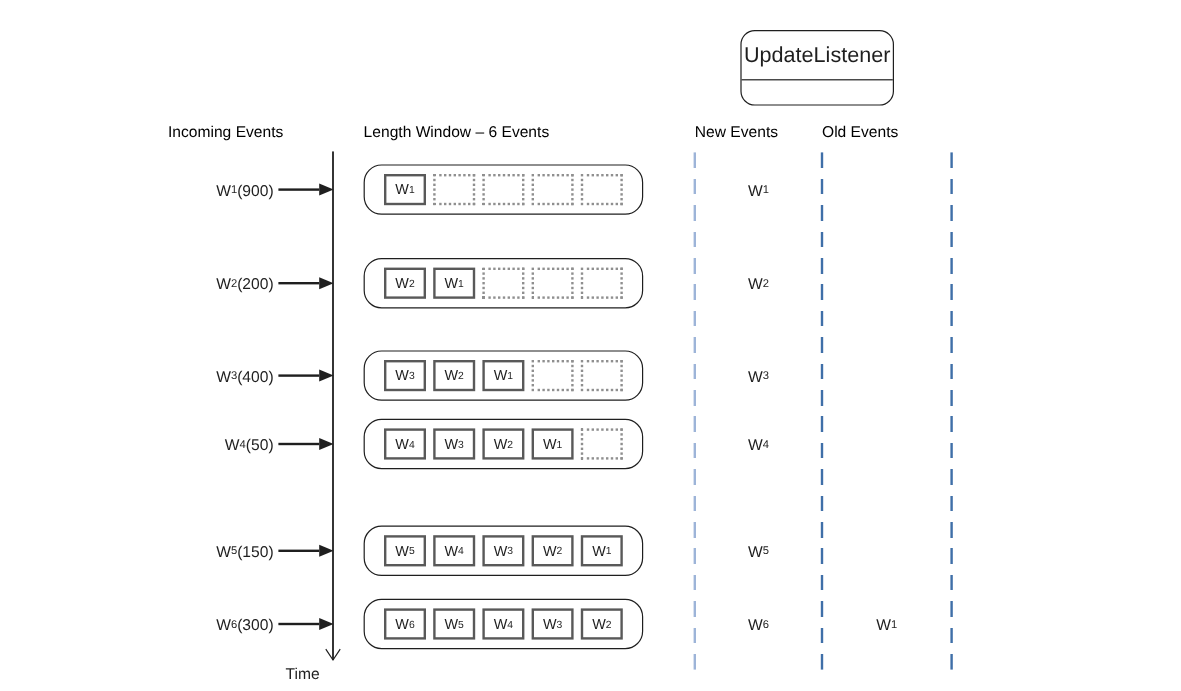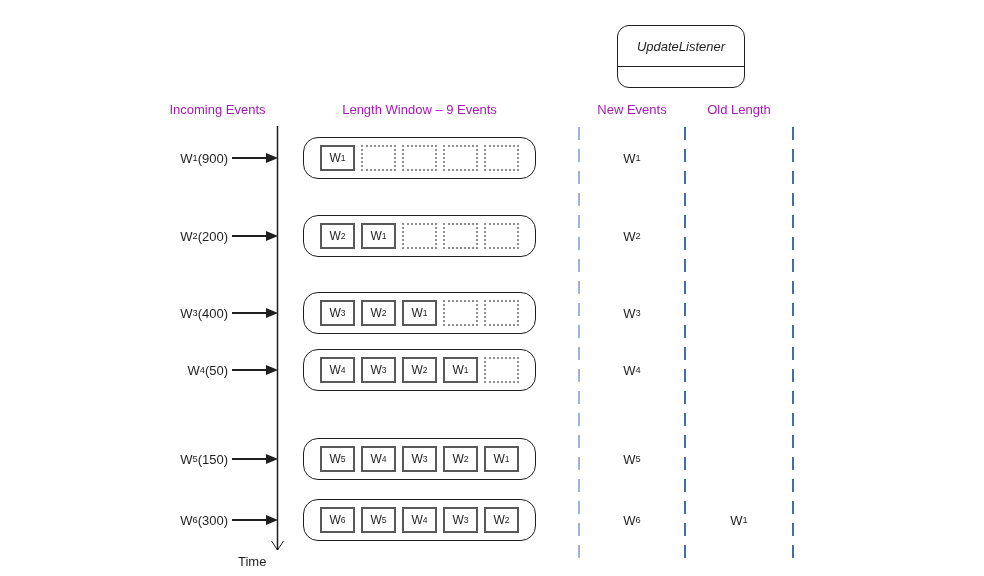--- a/index.html
+++ b/index.html
@@ -8,35 +8,35 @@
     position: relative;
     background: #ffffff;
     font-family: "Liberation Sans", "DejaVu Sans", sans-serif;
     color: #1f1f1f;
     overflow: hidden;
   }
 
   
   .col-header {
     position: absolute; top: 102px; height: 16px;
-    font-size: 13px; text-align: center; white-space: nowrap;
-    color: #a21caf;
+    font-size: 13px; text-align: left; white-space: nowrap;
+    color: #000000;
   }
 
   
   .listener-box {
     position: absolute; left: 617px; top: 25px;
     width: 128px; height: 63px;
     border: 1.5px solid #1f1f1f; border-radius: 12px;
     box-sizing: border-box; background: #fff;
   }
   .listener-top {
     height: 40px; border-bottom: 1.5px solid #1f1f1f;
     display: flex; align-items: center; justify-content: center;
-    font-style: italic; font-size: 13px;
+    font-size: 18px;
   }
 
   
   .timeline-svg { position: absolute; left: 270px; top: 126px; }
   .time-label {
     position: absolute; left: 238px; top: 554px; width: 60px;
     font-size: 13px;
   }
 
   
@@ -89,23 +89,23 @@
   }
 </style>
 </head>
 <body>
 
 <div class="listener-box">
   <div class="listener-top">UpdateListener</div>
 </div>
 
 <div class="col-header" style="left:140px; width:155px;">Incoming Events</div>
-<div class="col-header" style="left:303px; width:233px;">Length Window – 9 Events</div>
+<div class="col-header" style="left:303px; width:233px;">Length Window – 6 Events</div>
 <div class="col-header" style="left:579px; width:106px;">New Events</div>
-<div class="col-header" style="left:685px; width:108px;">Old Length</div>
+<div class="col-header" style="left:685px; width:108px;">Old Events</div>
 
 <svg class="timeline-svg" width="16" height="432">
   <line x1="7.5" y1="0" x2="7.5" y2="424" stroke="#1f1f1f" stroke-width="1.5"></line>
   <polyline points="1.5,415 7.5,424 13.5,415" fill="none" stroke="#1f1f1f" stroke-width="1"></polyline>
 </svg>
 <div class="time-label">Time</div>
 
 <div class="dash-line" style="left: 578px; background: repeating-linear-gradient(rgb(157, 180, 216) 0px, rgb(157, 180, 216) 13px, transparent 13px, transparent 22px);"></div>
 <div class="dash-line" style="left: 684px; background: repeating-linear-gradient(rgb(63, 111, 168) 0px, rgb(63, 111, 168) 13px, transparent 13px, transparent 22px);"></div>
 <div class="dash-line" style="left: 792px; background: repeating-linear-gradient(rgb(63, 111, 168) 0px, rgb(63, 111, 168) 13px, transparent 13px, transparent 22px);"></div>

